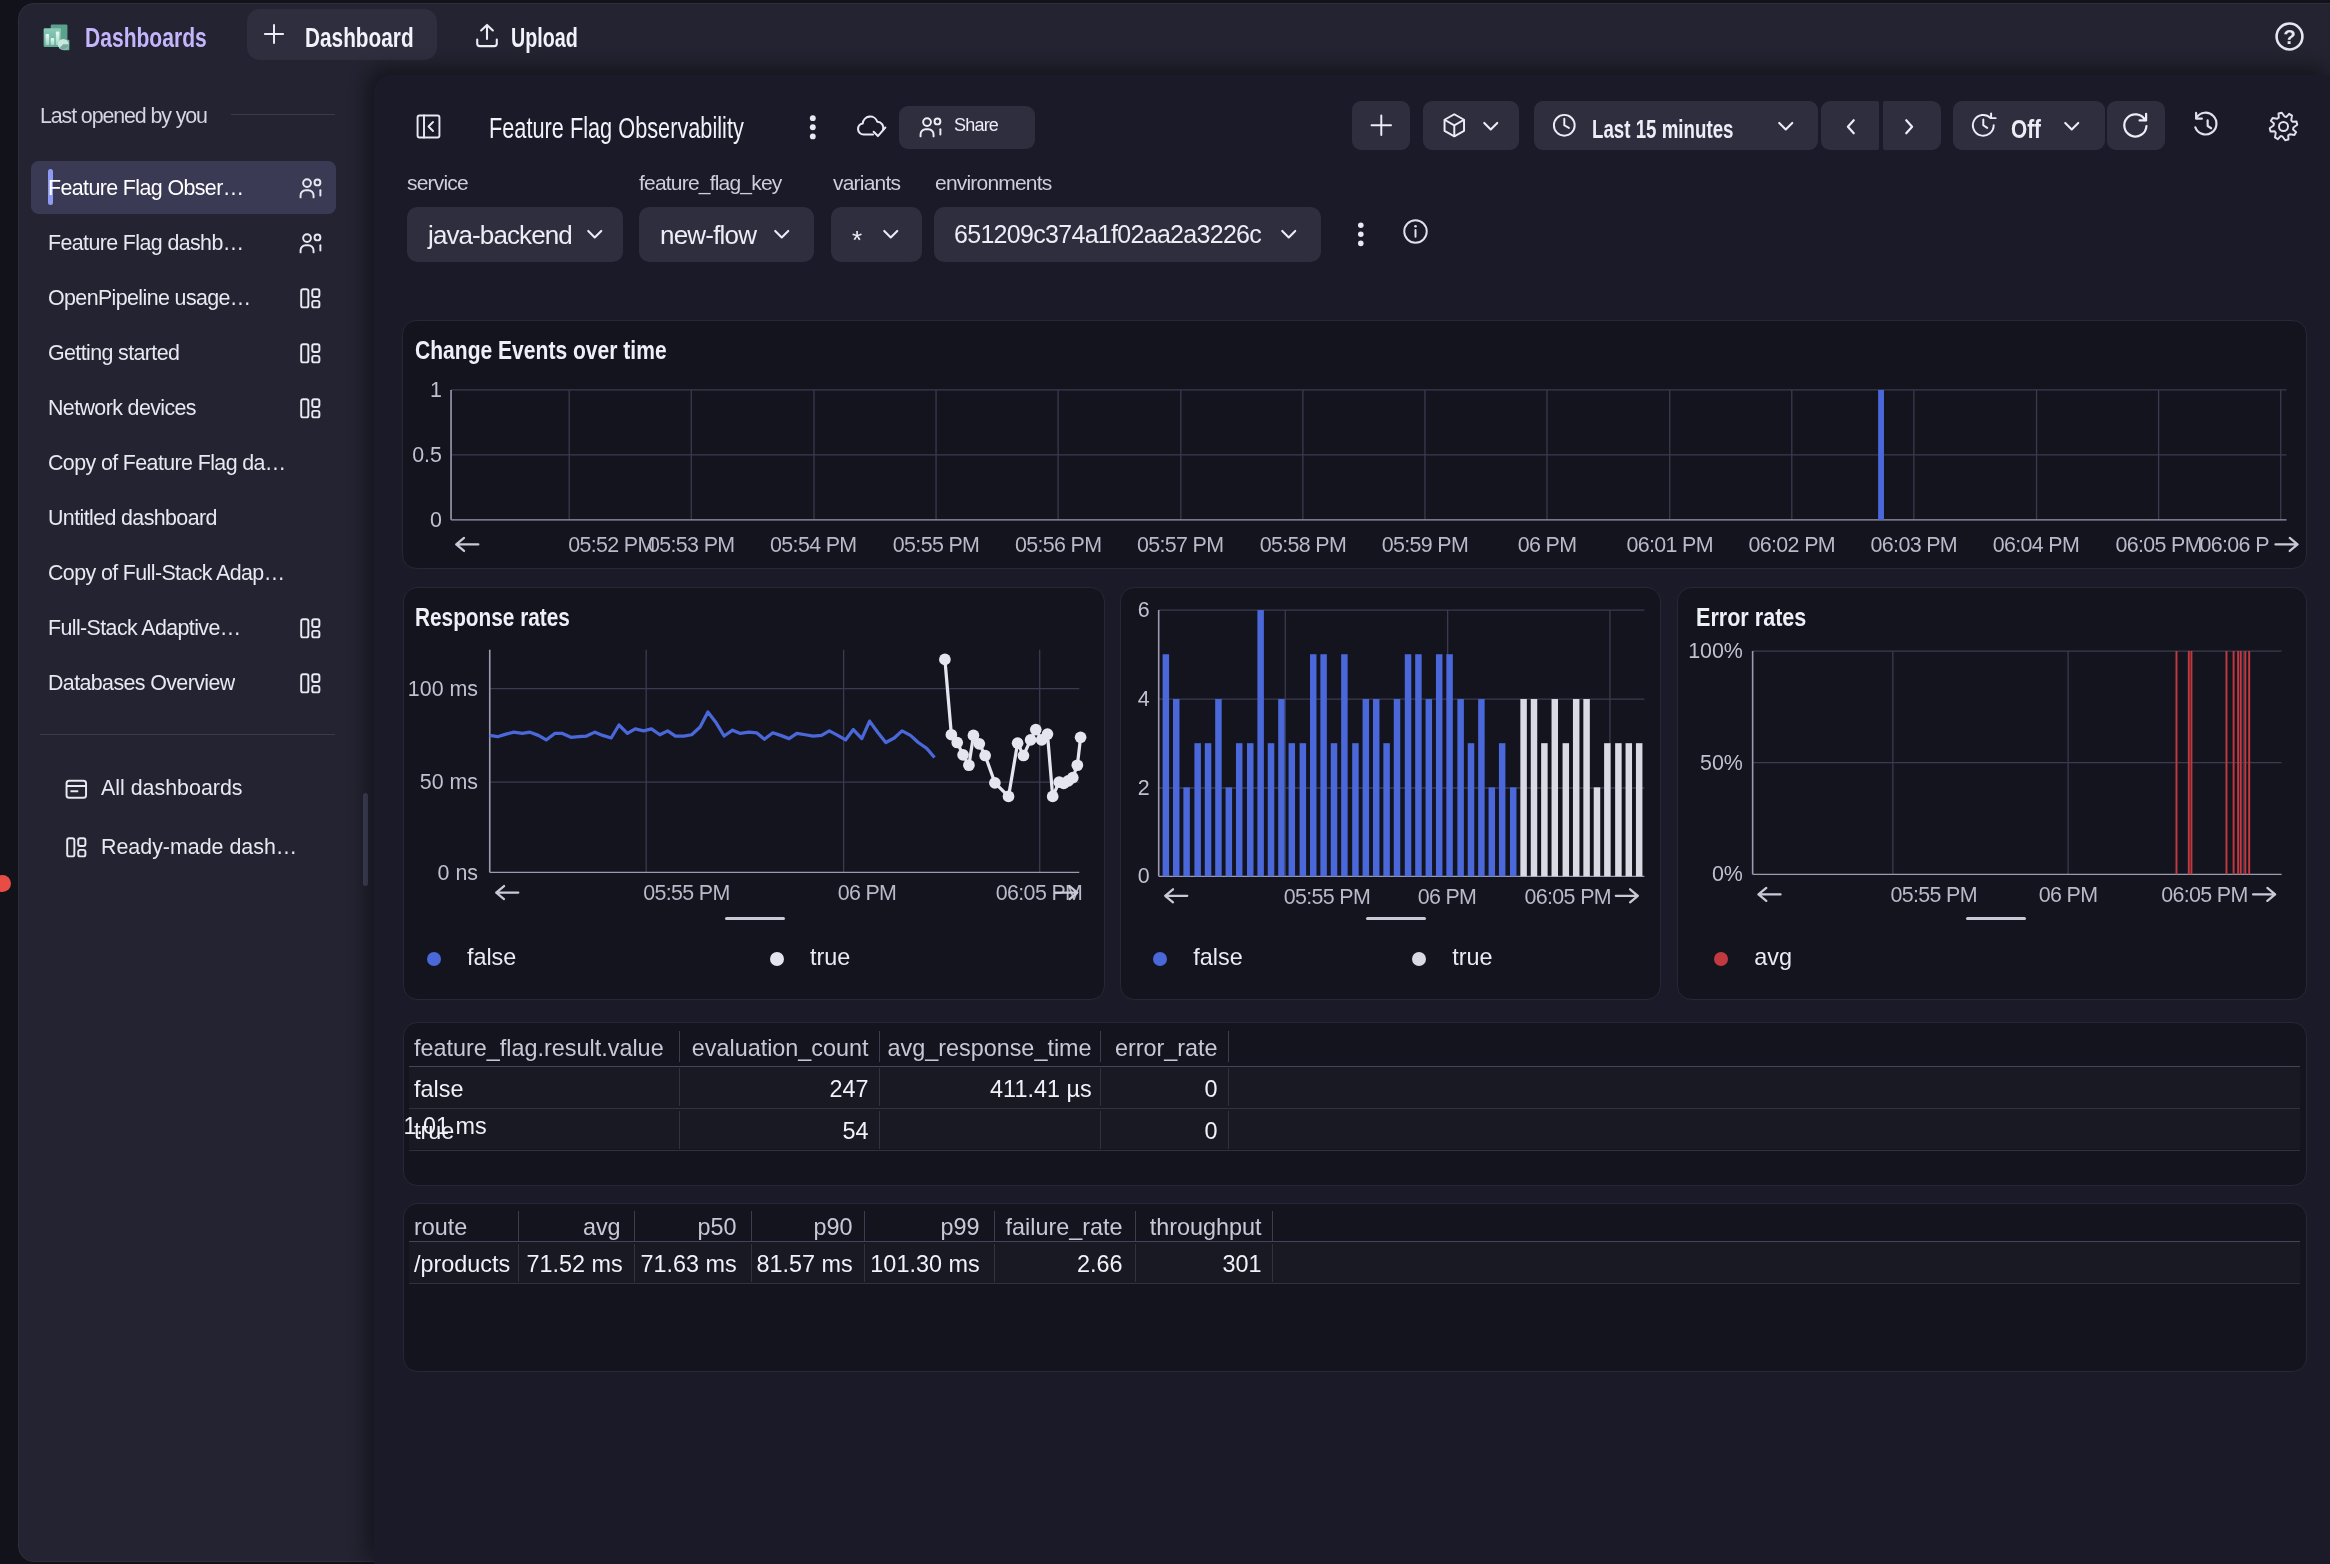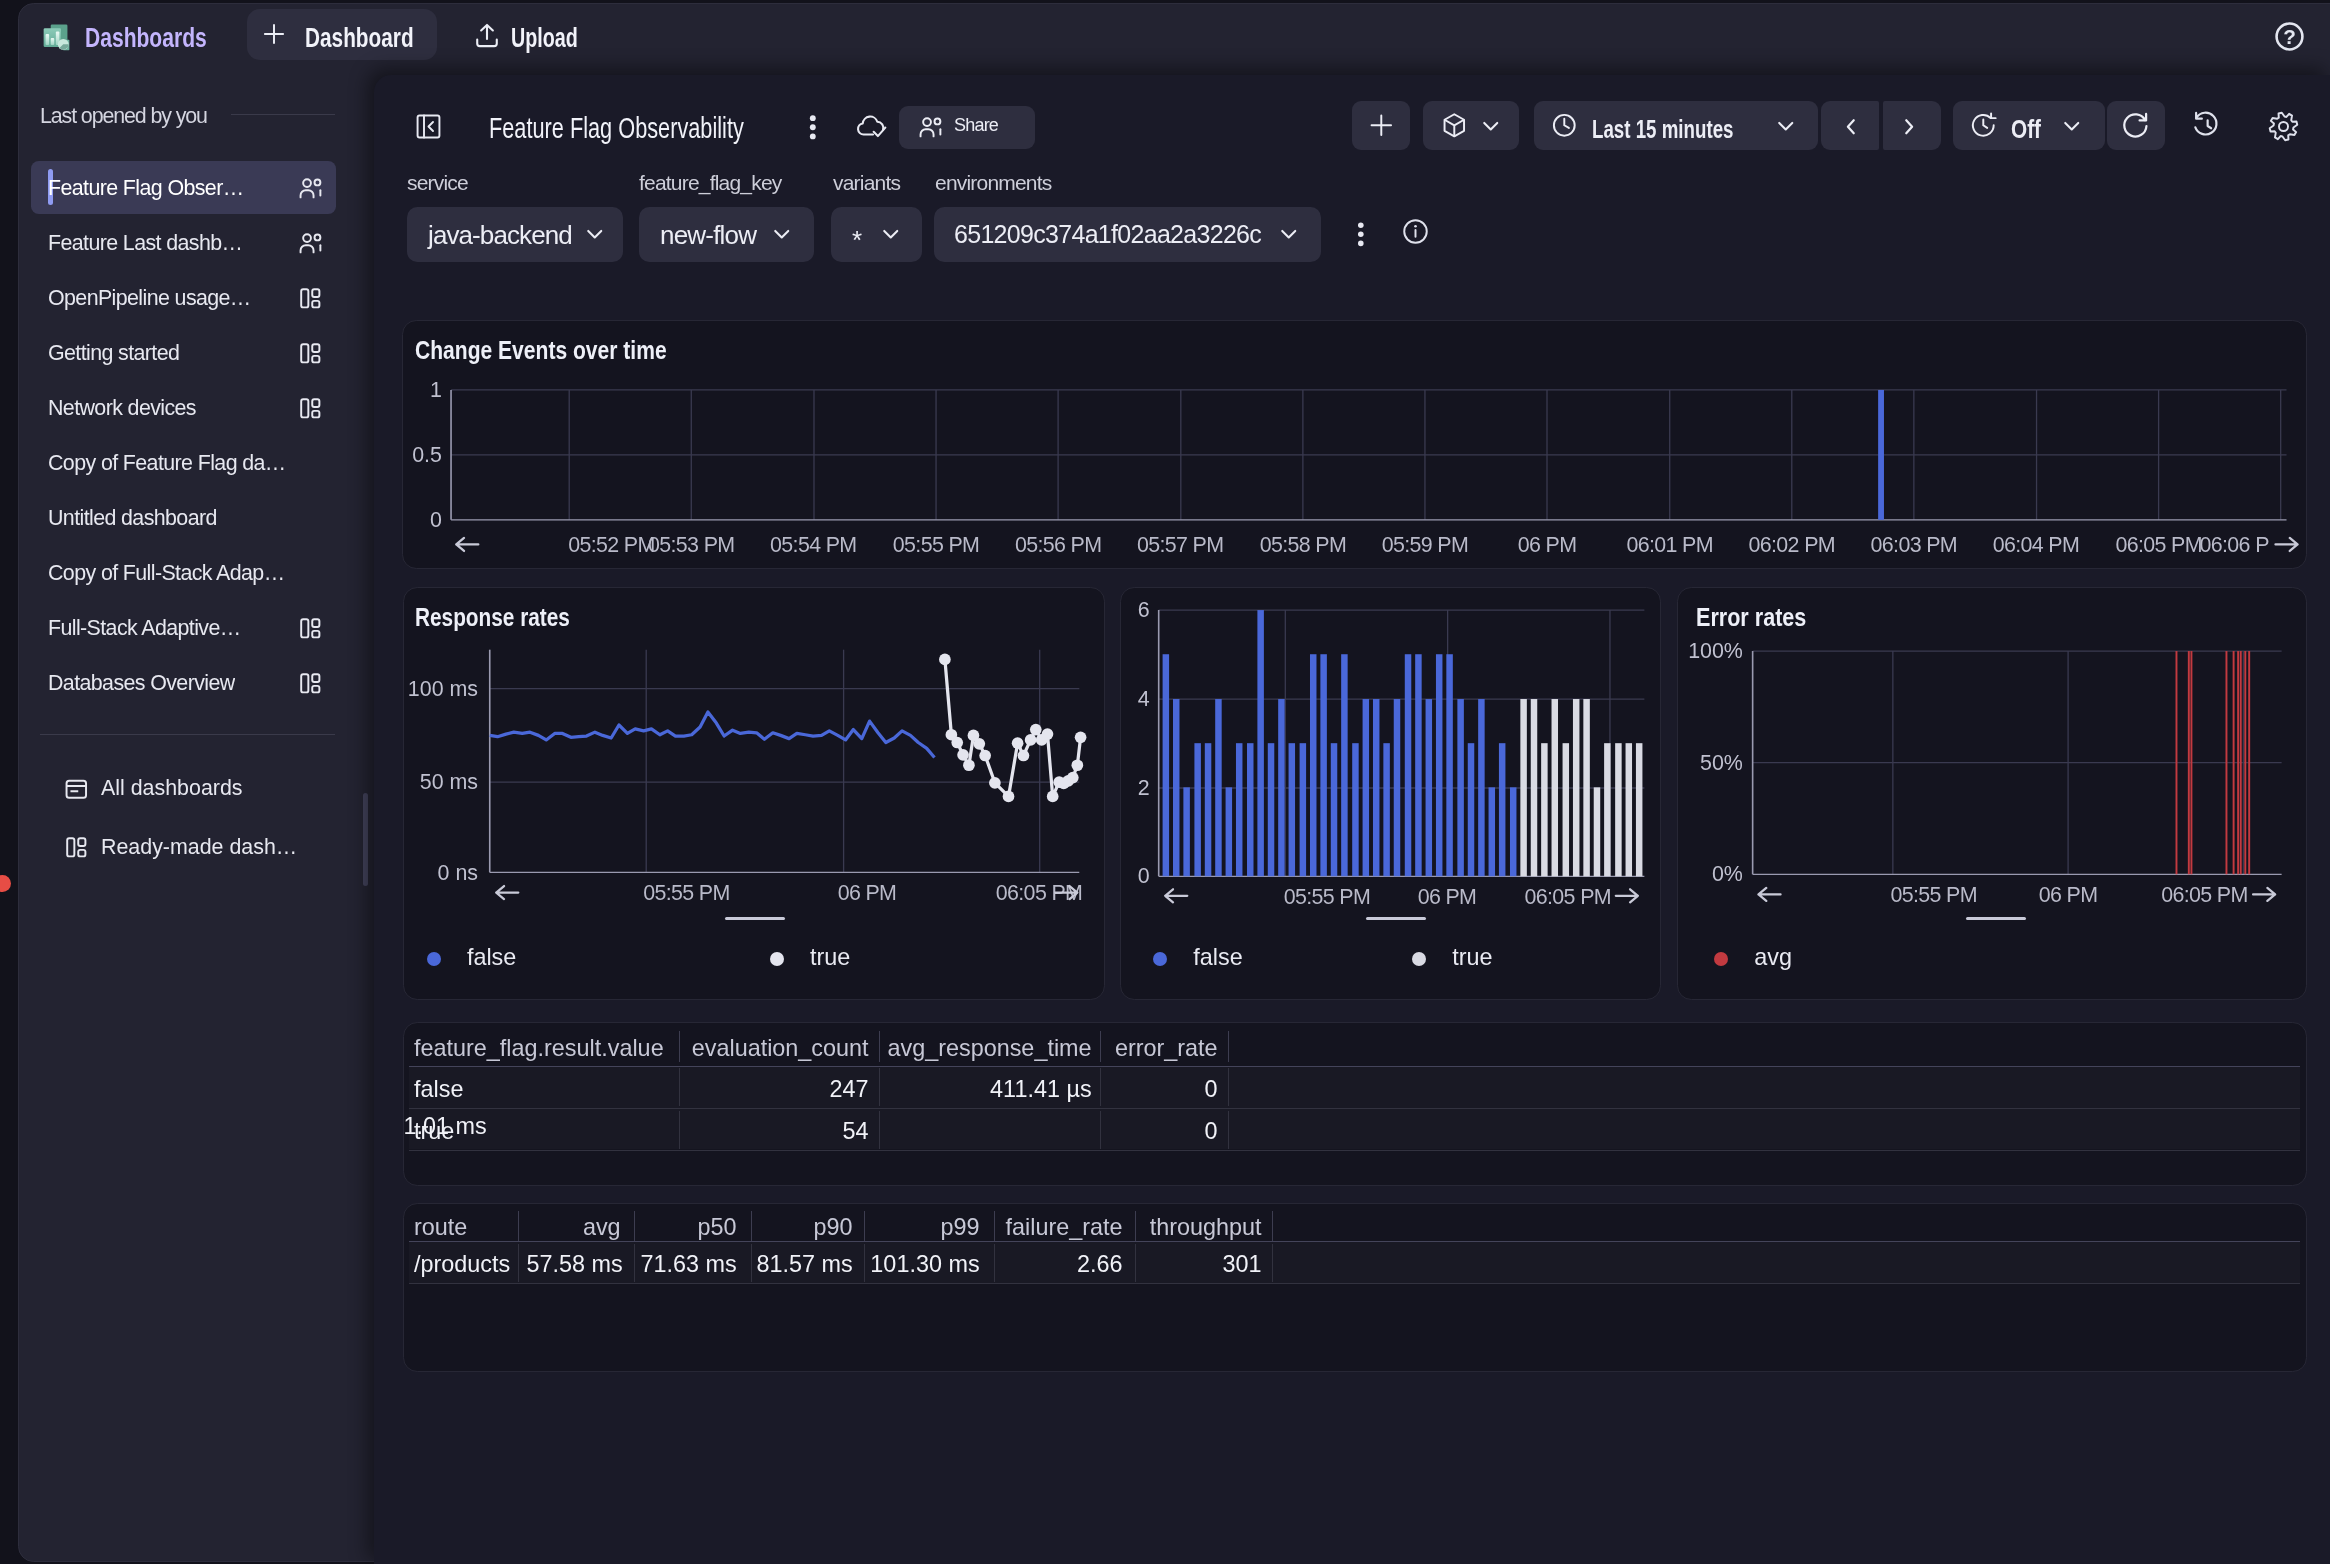--- a/index.html
+++ b/index.html
@@ -77,21 +77,21 @@
   <div class="sitem" style="top:162px;color:#ffffff;font-weight:400">
       <span class="txt">Feature Flag Obser…</span>
     <svg width="28.6" height="28.6" viewBox="0 0 44 44" fill="none" stroke="#e7e8f0" stroke-width="3" stroke-linecap="round" style="top:11.7px">
         <circle cx="17" cy="14" r="6"></circle>
         <path d="M7 36 v-3 a8 8 0 0 1 8-8 h4 a8 8 0 0 1 8 8 v3"></path>
         <circle cx="33" cy="13" r="4.5"></circle>
         <path d="M37.5 25 v8"></path>
       </svg>
   </div>
   <div class="sitem" style="top:217px">
-      <span class="txt">Feature Last dashb…</span>
+      <span class="txt">Feature Flag dashb…</span>
     <svg width="28.6" height="28.6" viewBox="0 0 44 44" fill="none" stroke="#e7e8f0" stroke-width="3" stroke-linecap="round" style="top:11.7px">
         <circle cx="17" cy="14" r="6"></circle>
         <path d="M7 36 v-3 a8 8 0 0 1 8-8 h4 a8 8 0 0 1 8 8 v3"></path>
         <circle cx="33" cy="13" r="4.5"></circle>
         <path d="M37.5 25 v8"></path>
       </svg>
   </div>
   <div class="sitem" style="top:272px">
       <span class="txt">OpenPipeline usage…</span>
     <svg width="28.6" height="28.6" viewBox="0 0 44 44" fill="none" stroke="#e7e8f0" stroke-width="3">
@@ -558,21 +558,21 @@
     <div class="abs" style="left:114px;top:6.5px;width:1.3px;height:30px;background:#3d3d50"></div>
     <div class="abs" style="left:230px;top:6.5px;width:1.3px;height:30px;background:#3d3d50"></div>
     <div class="abs" style="left:347px;top:6.5px;width:1.3px;height:30px;background:#3d3d50"></div>
     <div class="abs" style="left:460px;top:6.5px;width:1.3px;height:30px;background:#3d3d50"></div>
     <div class="abs" style="left:590px;top:6.5px;width:1.3px;height:30px;background:#3d3d50"></div>
     <div class="abs" style="left:731px;top:6.5px;width:1.3px;height:30px;background:#3d3d50"></div>
     <div class="abs" style="left:868px;top:6.5px;width:1.3px;height:30px;background:#3d3d50"></div>
     <div class="abs" style="left:5.2px;top:37px;width:1891px;height:1.3px;background:#44445a"></div>
     <div class="abs" style="left:5.2px;top:38px;width:1891px;height:41px;background:rgba(255,255,255,0.022)"></div>
     <div class="abs tbl-v" style="left:10.4px;top:47px">/products</div>
-    <div class="abs tbl-v" style="left:0;top:47px;width:219px;text-align:right">57.58 ms</div>
+    <div class="abs tbl-v" style="left:0;top:47px;width:219px;text-align:right">71.52 ms</div>
     <div class="abs tbl-v" style="left:0;top:47px;width:333px;text-align:right">71.63 ms</div>
     <div class="abs tbl-v" style="left:0;top:47px;width:449px;text-align:right">81.57 ms</div>
     <div class="abs tbl-v" style="left:0;top:47px;width:576px;text-align:right">101.30 ms</div>
     <div class="abs tbl-v" style="left:0;top:47px;width:719px;text-align:right">2.66</div>
     <div class="abs tbl-v" style="left:0;top:47px;width:858px;text-align:right">301</div>
     <div class="abs" style="left:114px;top:40px;width:1.3px;height:38px;background:#32323f"></div>
     <div class="abs" style="left:230px;top:40px;width:1.3px;height:38px;background:#32323f"></div>
     <div class="abs" style="left:347px;top:40px;width:1.3px;height:38px;background:#32323f"></div>
     <div class="abs" style="left:460px;top:40px;width:1.3px;height:38px;background:#32323f"></div>
     <div class="abs" style="left:590px;top:40px;width:1.3px;height:38px;background:#32323f"></div>

